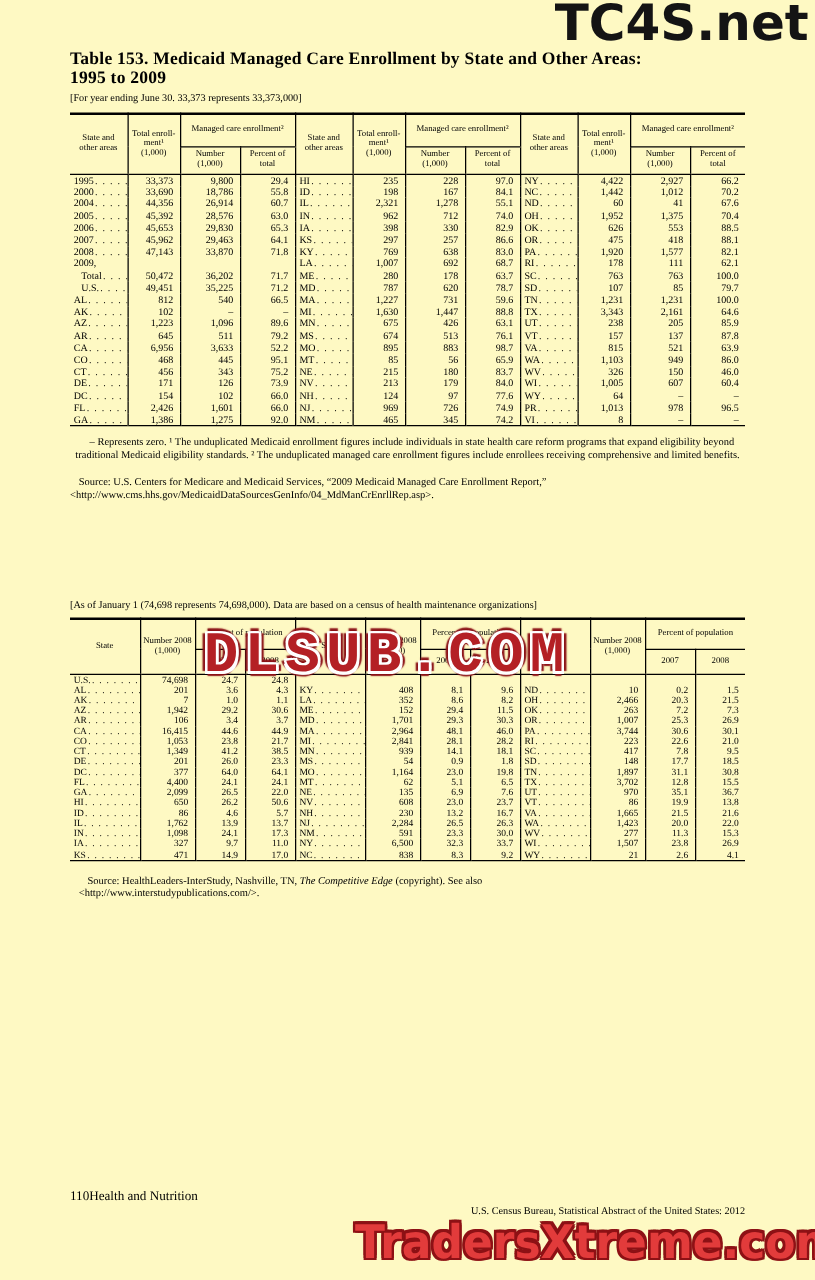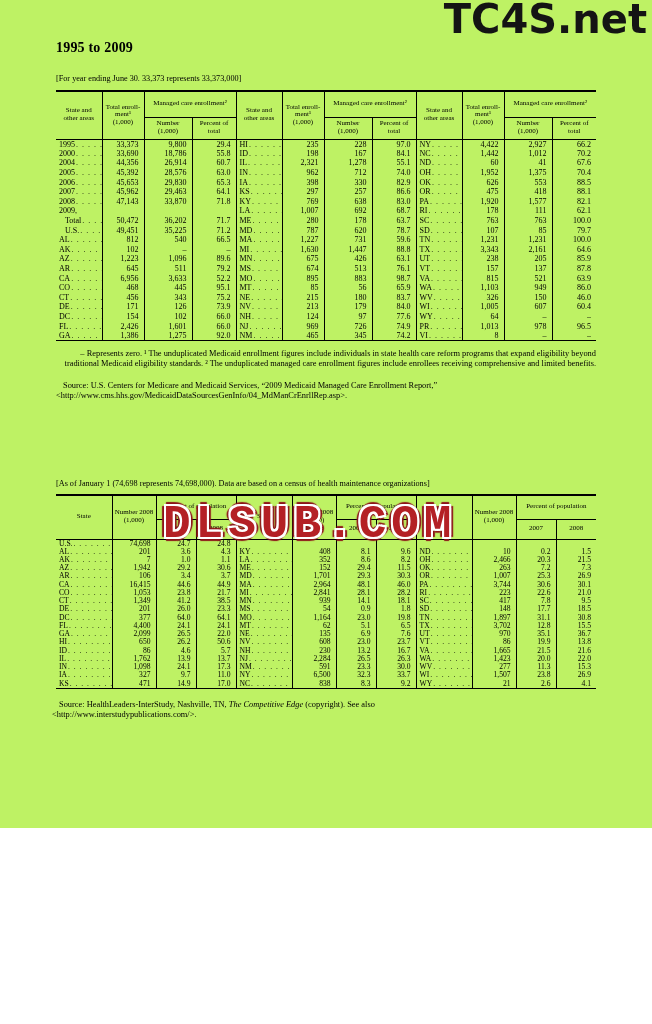--- a/index.html
+++ b/index.html
@@ -1,24 +1,24 @@
 <!DOCTYPE html>
 <html><head>
 <meta charset="utf-8">
 <style>
   *{margin:0;padding:0;box-sizing:border-box}
   html,body{background:#fff}
-  .page{position:relative;width:652px;height:828px;background:#bef264;color:#000;
+  .page{position:relative;width:652px;height:1024px;background:#fef9c3;color:#000;
         font-family:"Liberation Serif",serif;overflow:hidden}
   .abs{position:absolute}
 
   
   .t-title{font-weight:bold;font-size:14px;line-height:15px;letter-spacing:.2px}
   .bracket{font-size:8.2px;line-height:10px}
-  .fn{font-size:8.4px;line-height:10.4px;width:540px;text-indent:7px;text-align:right}
+  .fn{font-size:8.4px;line-height:10.4px;width:540px;text-indent:7px;text-align:center}
   .src{font-size:8.4px;line-height:10.4px;width:540px}
   .src .ind{text-indent:7px}
   .ital{font-style:italic}
 
   
   table{border-collapse:collapse;table-layout:fixed;width:540px;
         border-top:2px solid #000;border-bottom:1.6px solid #000;
         font-family:"Liberation Serif",serif}
   th{font-weight:normal;font-size:7px;line-height:7.8px;text-align:center;
      vertical-align:middle;padding:1px 2px;overflow:hidden}
@@ -66,20 +66,21 @@
 </head>
 <body>
 
 <div class="page">
 
   <div class="abs wm-top">TC4S.net</div>
   <div class="abs wm-mid">DLSUB.COM</div>
   <div class="abs wm-bottom">TradersXtreme.com</div>
 
   <div class="abs t-title" style="left:56px;top:40px;width:548px">
+    <div>Table 153. Medicaid Managed Care Enrollment by State and Other Areas:</div>
     <div>1995 to 2009</div>
   </div>
   <div class="abs bracket" style="left:56px;top:74px">[For year ending June 30. 33,373 represents 33,373,000]</div>
 
   <table id="t153" class="abs" style="left:56px;top:90px">
     <colgroup>
       <col style="width:46px">
         <col style="width:42px">
         <col style="width:48px">
         <col style="width:44px">
@@ -1282,21 +1283,21 @@
               <span class="dots"></span>
             </div>
           </td>
           <td class="num">21</td>
           <td class="num">2.6</td>
           <td class="num">4.1</td>
         </tr>
       </tbody>
   </table>
 
-  <div class="abs src" style="left:52px;top:700px">
+  <div class="abs src" style="left:63px;top:700px">
     <div class="ind">
       <span>Source: HealthLeaders-InterStudy, Nashville, TN, </span><span class="ital">The Competitive Edge</span><span> (copyright). See also</span>
     </div>
     <div>&lt;http://www.interstudypublications.com/&gt;.</div>
   </div>
 
   <div class="abs footer-left" style="left:56px;top:952px">
     <span>110</span><span class="gap">Health and Nutrition</span>
   </div>
   <div class="abs footer-right" style="left:256px;top:964px">U.S. Census Bureau, Statistical Abstract of the United States: 2012</div>

